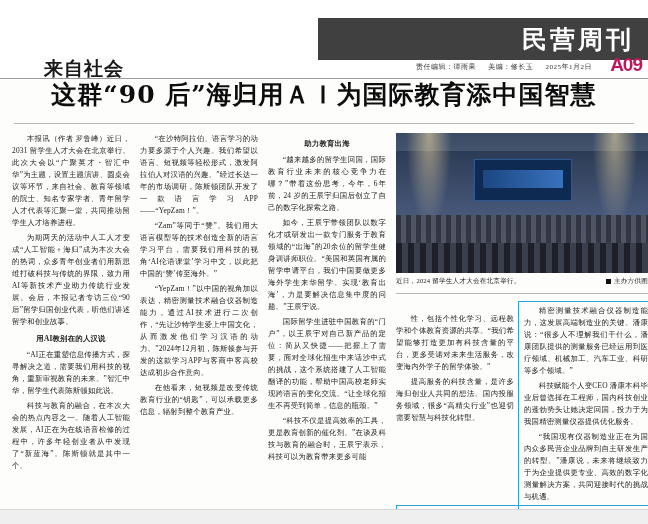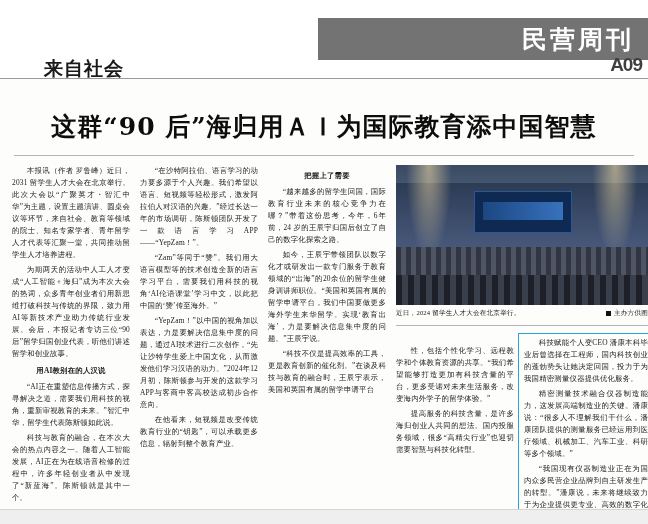--- a/index.html
+++ b/index.html
@@ -26,21 +26,21 @@
     position: relative;
     height: 78px;
     background: #ffffff;
   }
   .masthead-banner {
     position: absolute;
     top: 18px;
     right: 0;
     width: 330px;
     height: 42px;
-    background: #737373;
+    background: #404040;
   }
   .masthead-banner-text {
     position: absolute;
     right: 14px;
     top: 50%;
     transform: translateY(-50%);
     color: #ffffff;
     font-size: 25px;
     letter-spacing: 3px;
     font-family: "DejaVu Serif", serif;
@@ -75,26 +75,26 @@
     white-space: nowrap;
   }
   .masthead-meta span { margin-left: 10px; }
   .page-number {
     position: absolute;
     right: 6px;
     top: 54px;
     font-size: 19px;
     font-weight: bold;
     font-family: "Liberation Sans", sans-serif;
-    color: #404040;
+    color: #be185d;
     letter-spacing: -1px;
   }
   
   .headline {
-    margin-top: 32px;
+    margin-top: 0;
     text-align: center;
     font-size: 25px;
     font-weight: bold;
     letter-spacing: 1px;
     color: #0d0d0d;
     font-family: "DejaVu Serif", serif;
   }
   .headline-rule {
     margin: 12px 14px 0 14px;
     height: 1px;
@@ -222,49 +222,55 @@
 </head>
 <body>
 
 <div class="page">
 
   <div class="masthead">
     <div class="masthead-banner">
       <div class="masthead-banner-text">民营周刊</div>
     </div>
     <div class="masthead-logo">来自社会</div>
+    <div class="masthead-meta">
+      <span>责任编辑：谭雨果</span>
+      <span>美编：修长玉</span>
+      <span>2025年1月2日</span>
+    </div>
     <div class="page-number">A09</div>
     <div class="masthead-rule"></div>
   </div>
 
   <div class="headline">这群“90 后”海归用ＡＩ为国际教育添中国智慧</div>
   <div class="headline-rule"></div>
 
   <div class="body-area">
 
     <div class="col c1">
       <p>本报讯（作者 罗鲁峰）近日，2031 留学生人才大会在北京举行。此次大会以“广聚英才・智汇中华”为主题，设置主题演讲、圆桌会议等环节，来自社会、教育等领域的院士、知名专家学者、青年留学人才代表等汇聚一堂，共同推动留学生人才培养进程。</p>
       <p>为期两天的活动中人工人才变成“人工智能＋海归”成为本次大会的热词，众多青年创业者们用新思维打破科技与传统的界限，致力用AI等新技术产业助力传统行业发展。会后，本报记者专访三位“90后”留学归国创业代表，听他们讲述留学和创业故事。</p>
       <p class="sub">用AI教别在的人汉说</p>
       <p>“AI正在重塑信息传播方式，探寻解决之道，需要我们用科技的视角，重新审视教育的未来。”智汇中华，留学生代表陈斯顿如此说。</p>
       <p>科技与教育的融合，在本次大会的热点内容之一。随着人工智能发展，AI正在为在线语音检修的过程中，许多年轻创业者从中发现了“新蓝海”。陈斯顿就是其中一个。</p>
     </div>
 
     <div class="col c2">
       <p>“在沙特阿拉伯、语言学习的动力要多源于个人兴趣。我们希望以语言、短视频等轻松形式，激发阿拉伯人对汉语的兴趣。”经过长达一年的市场调研，陈斯顿团队开发了一款语言学习APP——“YepZam！”。</p>
       <p>“Zam”等同于“赞”。我们用大语言模型等的技术创造全新的语言学习平台，需要我们用科技的视角‘AI伦语课堂’学习中文，以此把中国的‘赞’传至海外。”</p>
-      <p>“YepZam！”以中国的视角加以表达，力是要解决信息集中度的问题，通过AI技术进行二次创作，“先让沙特学生爱上中国文化，从而激发他们学习汉语的动力。”2024年12月初，陈斯顿参与开发的这款学习APP与客商中客高校达成初步合作意向。</p>
+      <p>“YepZam！”以中国的视角加以表达，精密测量技术融合仪器制造能力，通过AI技术进行二次创作，“先让沙特学生爱上中国文化，从而激发他们学习汉语的动力。”2024年12月初，陈斯顿参与开发的这款学习APP与客商中客高校达成初步合作意向。</p>
       <p>在他看来，短视频是改变传统教育行业的“钥匙”，可以承载更多信息，辐射到整个教育产业。</p>
     </div>
 
     <div class="col c3">
-      <p class="sub">把握上了需要</p>
+      <p class="sub">助力教育出海</p>
       <p>“越来越多的留学生回国，国际教育行业未来的核心竞争力在哪？”带着这份思考，今年，6年前，24 岁的王辰宇归国后创立了自己的数字化探索之路。</p>
       <p>如今，王辰宇带领团队以数字化才或研发出一款专门服务于教育领域的“出海”的20余位的留学生健身训讲师职位。“美国和英国有属的留学申请平台，我们中国要做更多海外学生来华留学。实现‘教育出海’，力是要解决信息集中度的问题。”王辰宇说。</p>
-      <p>“科技不仅是提高效率的工具，更是教育创新的催化剂。”在谈及科技与教育的融合时，王辰宇表示，美国和英国有属的留学申请平台</p>
+      <p>国际留学生进驻中国教育的“门户”，以王辰宇对自己新产品的定位：简从又快捷——把握上了需要，面对全球化招生中来话沙中式的挑战，这个系统搭建了人工智能翻译的功能，帮助中国高校老师实现跨语言的变化交流。“让全球化招生不再受到简单，信息的瓶颈。”</p>
+      <p>“科技不仅是提高效率的工具，更是教育创新的催化剂。”在谈及科技与教育的融合时，王辰宇表示，科技可以为教育带来更多可能</p>
     </div>
 
     <div class="photo">
       <div class="stage"></div>
       <div class="lightL"></div>
       <div class="lightR"></div>
       <div class="screen">
         <div class="screen-inner"></div>
       </div>
       <div class="crowd"></div>
@@ -275,22 +281,22 @@
       <span class="cap-right"><span class="sq"></span><span>主办方供图</span></span>
     </div>
     <div class="caption-rule"></div>
 
     <div class="col c4">
       <p>性，包括个性化学习、远程教学和个体教育资源的共享。“我们希望能够打造更加有科技含量的平台，更多受诺对未来生活服务，改变海内外学子的留学体验。”</p>
       <p>提高服务的科技含量，是许多海归创业人共同的想法。国内投服务领域，很多“高精尖行业”也迎切需要智慧与科技化转型。</p>
     </div>
 
     <div class="col c5">
+      <p>精密测量技术融合仪器制造能力，这发展高端制造业的关键。潘康说：“很多人不理解我们干什么，潘康团队提供的测量服务已经运用到医疗领域、机械加工、汽车工业、科研等多个领域。”</p>
       <p>科技赋能个人变CEO 潘康本科毕业后曾选择在工程师，国内科技创业的蓬勃势头让她决定回国，投力于为我国精密测量仪器提供优化服务。</p>
-      <p>精密测量技术融合仪器制造能力，这发展高端制造业的关键。潘康说：“很多人不理解我们干什么，潘康团队提供的测量服务已经运用到医疗领域、机械加工、汽车工业、科研等多个领域。”</p>
       <p>“我国现有仪器制造业正在为国内众多民营企业品牌到自主研发生产的转型。”潘康说，未来将继续致力于为企业提供更专业、高效的数字化测量解决方案，共同迎接时代的挑战与机遇。</p>
     </div>
 
     <div class="highlight-box"></div>
     <div class="highlight-box2"></div>
   </div>
 
   <div class="footer-bar"></div>
 </div>
 

